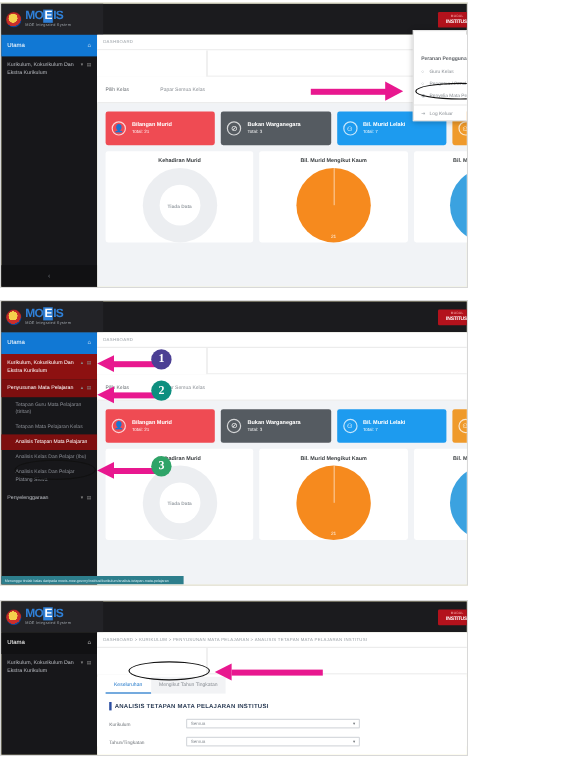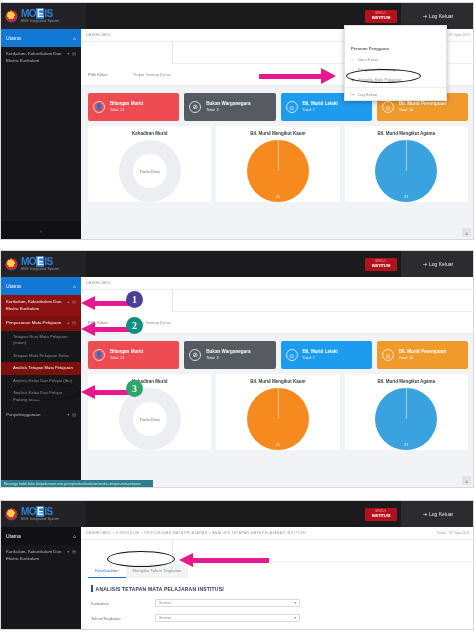--- a/index.html
+++ b/index.html
@@ -5,21 +5,21 @@
   * { box-sizing: border-box; margin: 0; padding: 0; }
   html, body {
     width: 474px; height: 632px;
     background: #ffffff;
     font-family: "Liberation Sans", sans-serif;
     overflow: hidden;
   }
   .page { position: relative; width: 474px; height: 632px; background:#fff; }
 
   
-  .panel { position: absolute; left: 0; width: 474px; background: #fef9c3; overflow: hidden;
+  .panel { position: absolute; left: 0; width: 390px; background: #fef9c3; overflow: hidden;
            border: 1px solid #d8d8d8; }
   .p1 { top: 2px;   height: 238px; }
   .p2 { top: 250px; height: 238px; }
   .p3 { top: 500px; height: 130px; }
 
   
   .navbar { position:absolute; left:0; top:0; width:474px; height:26px;
             background:#1b1b1e; display:flex; align-items:center; }
   .brandzone { width:85px; height:26px; display:flex; align-items:center;
                padding-left:4px; gap:3px; background:#232327; }

